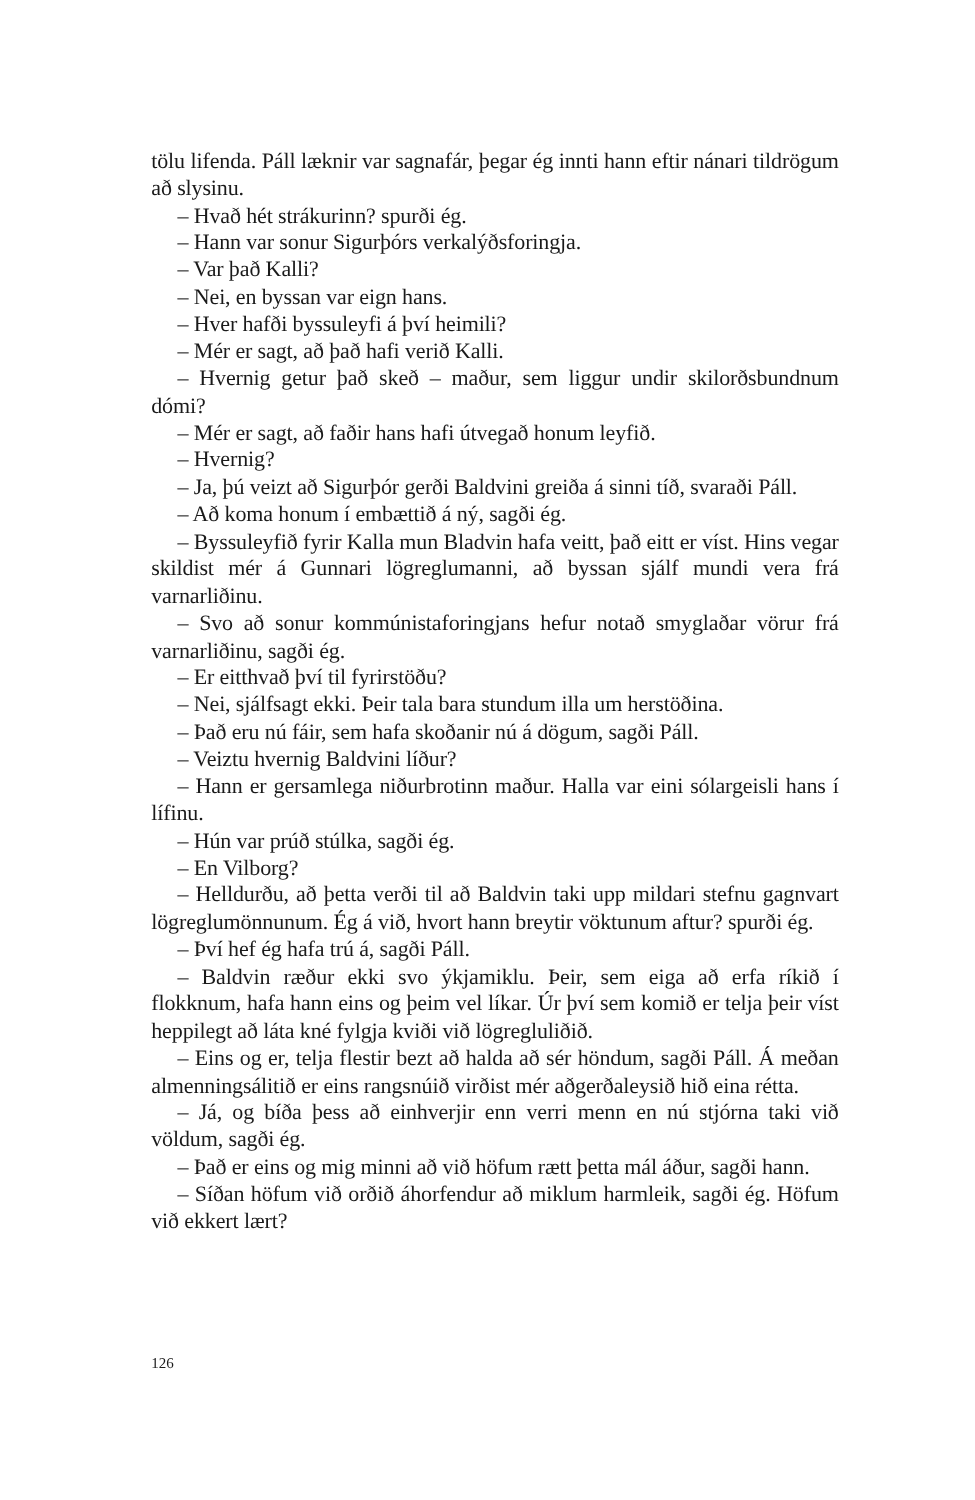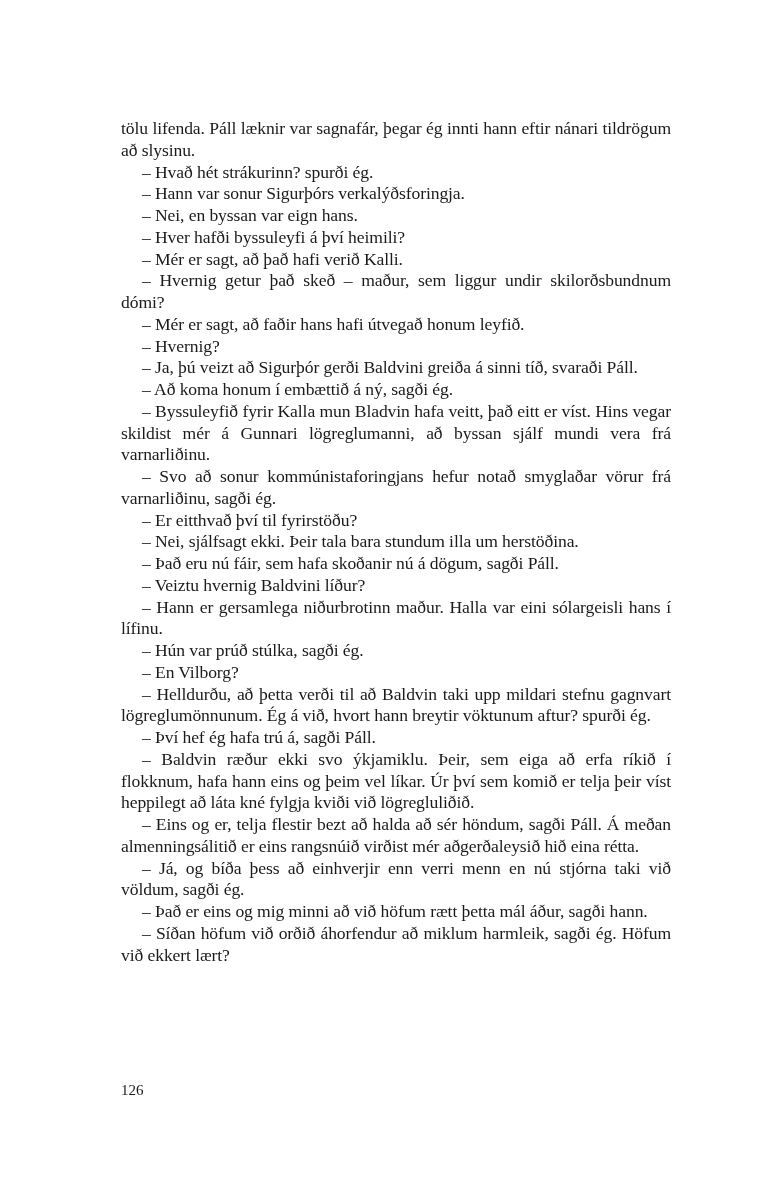--- a/index.html
+++ b/index.html
@@ -30,31 +30,32 @@
       text-align-last: left;
       hyphens: manual;
     }
     .para.indent {
       text-indent: 21px;
     }
     .page-number {
       position: absolute;
       left: 121px;
       top: 1080px;
-      font-size: 15px;
+      font-size: 12px;
       line-height: 21.75px;
     }
   </style>
 </head>
 <body>
 
 <div class="page-text" id="page-text">
     <p class="para">tölu lifenda. Páll læknir var sagnafár, þegar ég innti hann eftir nánari tildrögum að slysinu.</p>
     <p class="para indent">– Hvað hét strákurinn? spurði ég.</p>
     <p class="para indent">– Hann var sonur Sigurþórs verkalýðsforingja.</p>
+    <p class="para indent">– Var það Kalli?</p>
     <p class="para indent">– Nei, en byssan var eign hans.</p>
     <p class="para indent">– Hver hafði byssuleyfi á því heimili?</p>
     <p class="para indent">– Mér er sagt, að það hafi verið Kalli.</p>
     <p class="para indent">– Hvernig getur það skeð – maður, sem liggur undir skilorðsbundnum dómi?</p>
     <p class="para indent">– Mér er sagt, að faðir hans hafi útvegað honum leyfið.</p>
     <p class="para indent">– Hvernig?</p>
     <p class="para indent">– Ja, þú veizt að Sigurþór gerði Baldvini greiða á sinni tíð, svaraði Páll.</p>
     <p class="para indent">– Að koma honum í embættið á ný, sagði ég.</p>
     <p class="para indent">– Byssuleyfið fyrir Kalla mun Bladvin hafa veitt, það eitt er víst. Hins vegar skildist mér á Gunnari lögreglumanni, að byssan sjálf mundi vera frá varnarliðinu.</p>
     <p class="para indent">– Svo að sonur kommúnistaforingjans hefur notað smyglaðar vörur frá varnar­liðinu, sagði ég.</p>

